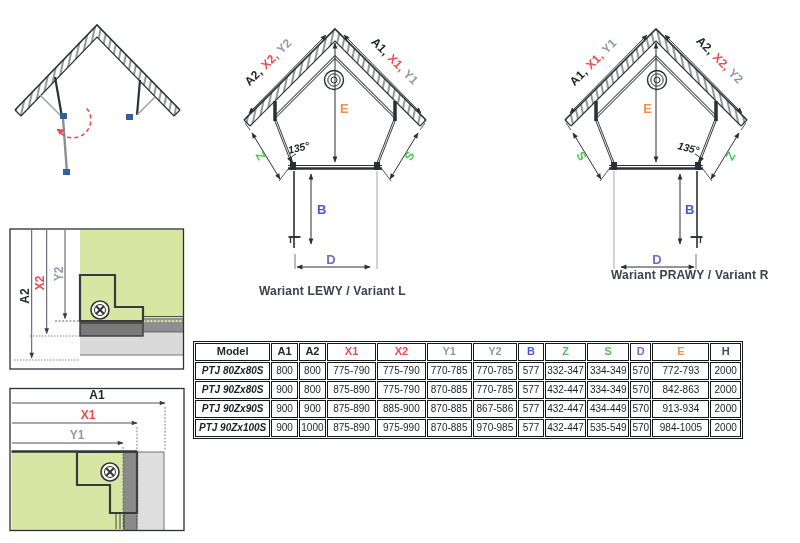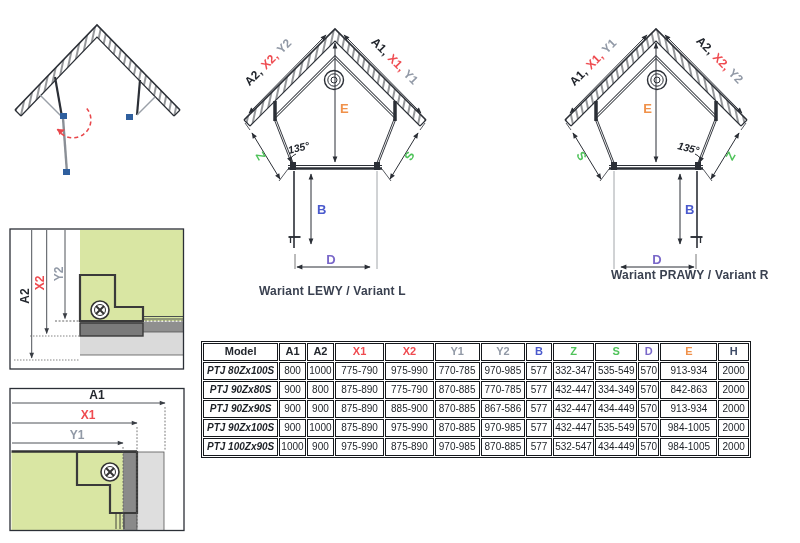--- a/index.html
+++ b/index.html
@@ -19,21 +19,21 @@
   .c-gray{fill:#9199a6;}
   .c-blue{fill:#4a5acd;}
   .c-green{fill:#4fc35a;}
   .c-purple{fill:#7a68c9;}
   .c-orange{fill:#f0914a;}
   .caption{
     position:absolute;font-size:12px;font-weight:bold;color:#3a4150;
     white-space:nowrap;letter-spacing:.2px;margin-left:26px;
   }
   table.spec{
-    position:absolute;left:201px;top:341px;width:550px;
+    position:absolute;left:193px;top:341px;width:550px;
     border-collapse:separate;border-spacing:1px;
     background:#ffffff;border:1.5px solid #15181c;table-layout:fixed;
   }
   table.spec th, table.spec td{
     border:1.5px solid #15181c;text-align:center;vertical-align:middle;
     height:16px;padding:0 1px;font-size:10px;line-height:1.05;
     overflow:hidden;white-space:nowrap;color:#1c2026;
   }
   table.spec th{font-size:11px;font-weight:bold;}
   table.spec td.model-cell{font-weight:bold;font-style:italic;font-size:10px;}
@@ -339,32 +339,32 @@
         <th style="color: rgb(74, 90, 205);">B</th>
         <th style="color: rgb(79, 195, 90);">Z</th>
         <th style="color: rgb(79, 195, 90);">S</th>
         <th style="color: rgb(122, 104, 201);">D</th>
         <th style="color: rgb(240, 145, 74);">E</th>
         <th style="color: rgb(61, 74, 102);">H</th>
       </tr>
   </thead>
   <tbody>
       <tr>
-        <td class="model-cell">PTJ 80Zx100S</td>
+        <td class="model-cell">PTJ 80Zx80S</td>
         <td>800</td>
-        <td>1000</td>
+        <td>800</td>
         <td>775-790</td>
-        <td>975-990</td>
+        <td>775-790</td>
         <td>770-785</td>
-        <td>970-985</td>
+        <td>770-785</td>
         <td>577</td>
         <td>332-347</td>
-        <td>535-549</td>
+        <td>334-349</td>
         <td>570</td>
-        <td>913-934</td>
+        <td>772-793</td>
         <td>2000</td>
       </tr>
       <tr>
         <td class="model-cell">PTJ 90Zx80S</td>
         <td>900</td>
         <td>800</td>
         <td>875-890</td>
         <td>775-790</td>
         <td>870-885</td>
         <td>770-785</td>
@@ -398,29 +398,14 @@
         <td>975-990</td>
         <td>870-885</td>
         <td>970-985</td>
         <td>577</td>
         <td>432-447</td>
         <td>535-549</td>
         <td>570</td>
         <td>984-1005</td>
         <td>2000</td>
       </tr>
-      <tr>
-        <td class="model-cell">PTJ 100Zx90S</td>
-        <td>1000</td>
-        <td>900</td>
-        <td>975-990</td>
-        <td>875-890</td>
-        <td>970-985</td>
-        <td>870-885</td>
-        <td>577</td>
-        <td>532-547</td>
-        <td>434-449</td>
-        <td>570</td>
-        <td>984-1005</td>
-        <td>2000</td>
-      </tr>
     </tbody>
 </table>
 
 </body></html>

